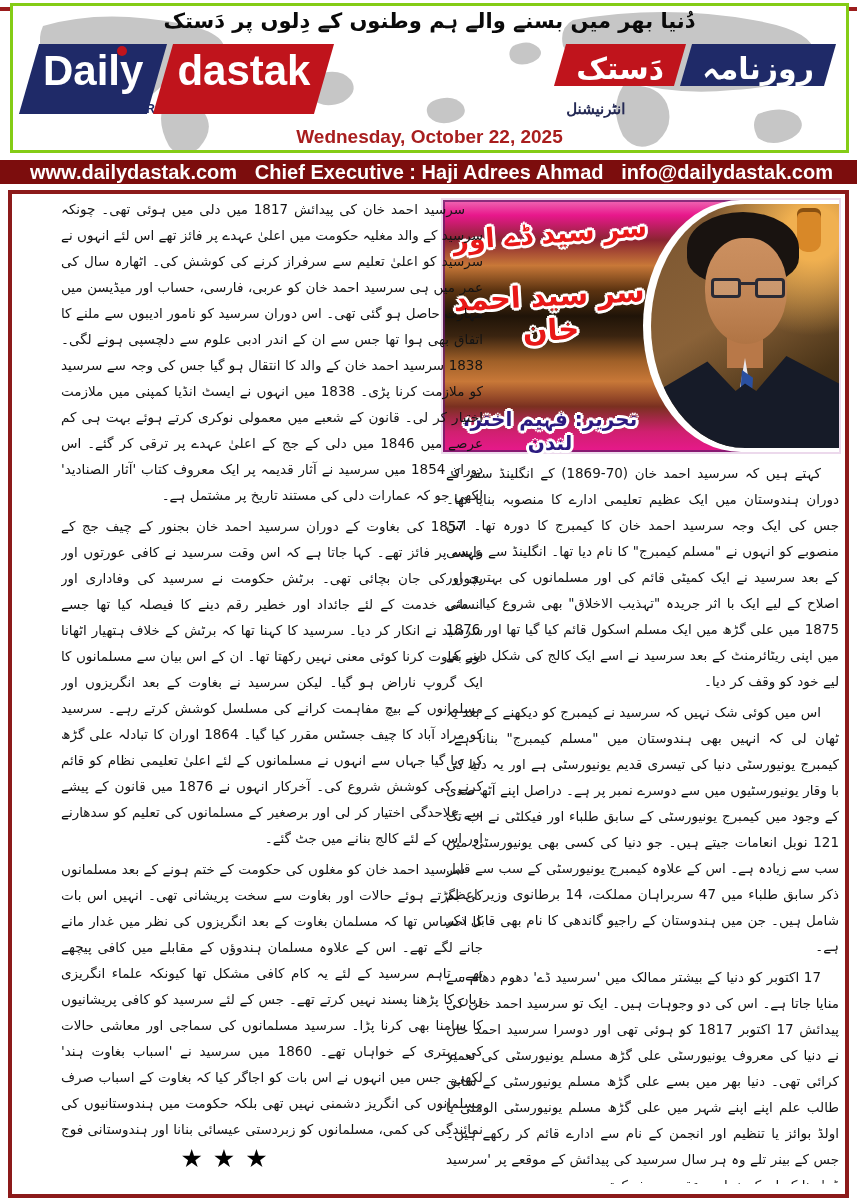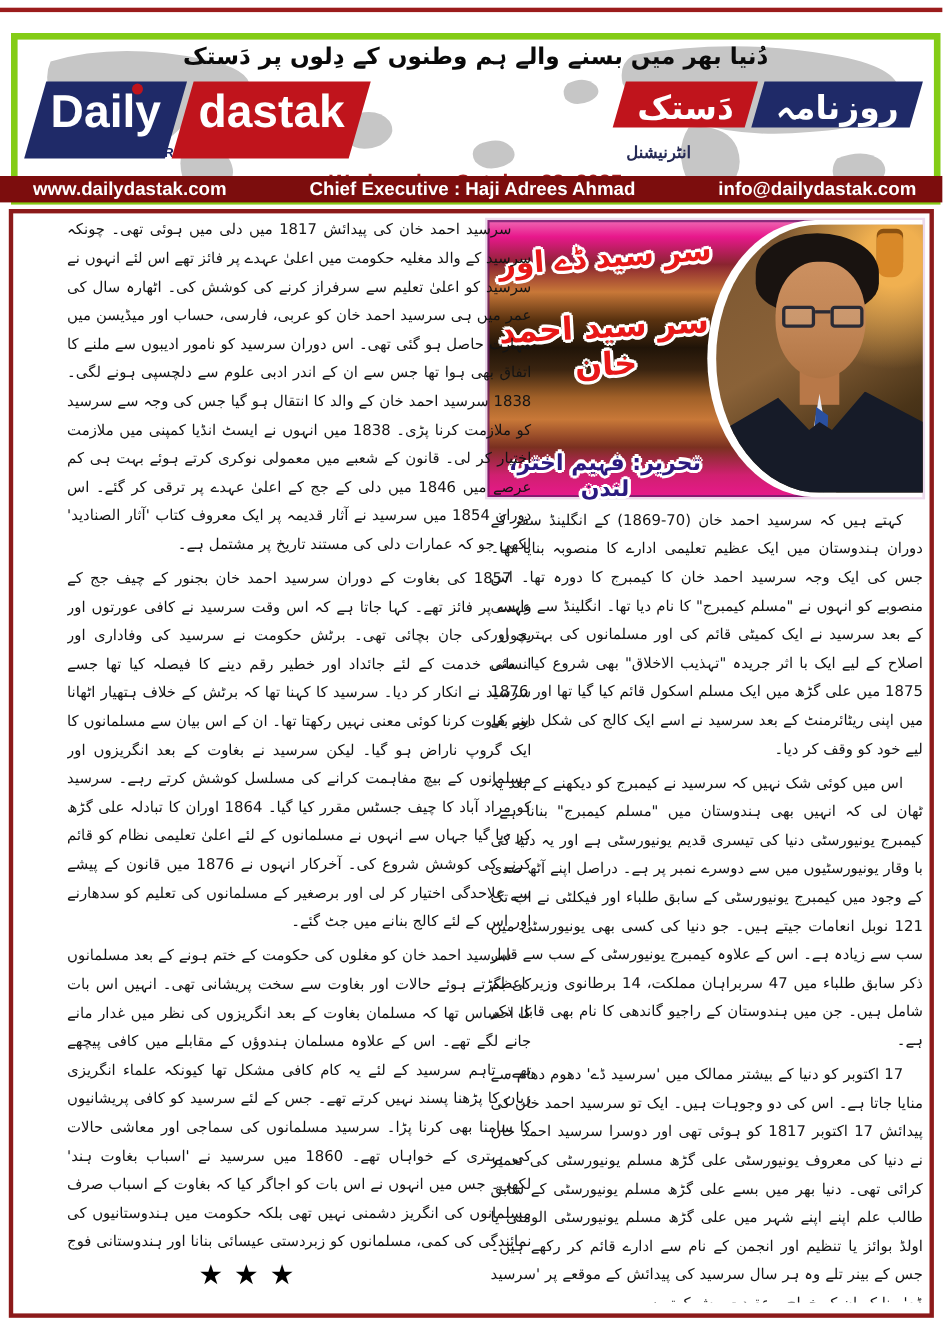--- a/index.html
+++ b/index.html
@@ -1,22 +1,22 @@
 <!DOCTYPE html>
 <html><head>
 <meta charset="utf-8">
 <style>
   html,body{margin:0;padding:0;background:#fff;}
   #page{position:relative;width:857px;height:1200px;background:#fff;overflow:hidden;
         font-family:"Liberation Sans",sans-serif;}
   
   #top-rule{position:absolute;left:0;top:7px;width:857px;height:4px;background:#9b1c1c;}
   
-  #header-box{position:absolute;left:10px;top:30px;width:833px;height:144px;
-              border:6px solid #84cc16;background:#fff;overflow:hidden;}
+  #header-box{position:absolute;left:10px;top:3px;width:833px;height:144px;
+              border:3px solid #84cc16;background:#fff;overflow:hidden;}
   #map-svg{position:absolute;inset:0;}
   #tagline{position:absolute;left:0;top:3px;width:100%;text-align:center;direction:rtl;
            font-family:"DejaVu Sans",sans-serif;font-weight:bold;font-size:21px;color:#0a0a0a;}
   
   #logo-left{position:absolute;left:16px;top:38px;}
   .lrow{display:flex;height:56px;}
   .lbox{position:relative;height:70px;text-align:center;}
   .lbox .bg{position:absolute;inset:0;transform:skewX(-16deg);}
   .lbox .txt{position:relative;z-index:2;color:#fff;font-weight:bold;font-size:42px;
              line-height:54px;padding:0 14px;font-family:"Liberation Sans",sans-serif;}
@@ -36,21 +36,21 @@
   #rooznama-bg{background:#1f2a68;}
   #dastak-ur-bg{background:#c0141c;}
   #logo-right .gap{width:6px;}
   #intl-right{margin:4px 0 0 6px;color:#252a55;font-weight:bold;font-size:15px;
               font-family:Liberation Serif, serif;direction:rtl;text-align:left;}
   #date-line{position:absolute;left:0;bottom:2px;width:100%;text-align:center;
              color:#a81e1e;font-weight:bold;font-size:19px;}
   
   #info-bar{position:absolute;left:0;top:160px;width:857px;height:24px;background:#7c0d0d;
             display:flex;align-items:center;justify-content:space-between;
-            padding:0 24px 0 30px;box-sizing:border-box;color:#fff;font-weight:bold;font-size:17px;}
+            padding:0 24px 0 30px;box-sizing:border-box;color:#fff;font-weight:bold;font-size:20px;}
   
   #content-box{position:absolute;left:8px;top:190px;width:833px;height:1000px;
                border:4px solid #8c1a1a;background:#fff;}
   
   #headline-composite{position:absolute;right:4px;top:4px;width:400px;height:256px;
       border:2px solid #ecd9ec;box-sizing:border-box;box-shadow:inset 0 0 0 2px rgba(106,26,106,.75);
       background:linear-gradient(180deg,#f06ab4 0%,#e8188c 6%,#8a2430 16%,#c87838 26%,
                  #5a3210 36%,#201408 46%,#3a2410 54%,#a06028 64%,#c87838 72%,
                  #7a3020 82%,#d02070 92%,#e8188c 100%);}
   #headline-text{position:absolute;left:4px;top:0;width:206px;height:100%;text-align:center;

